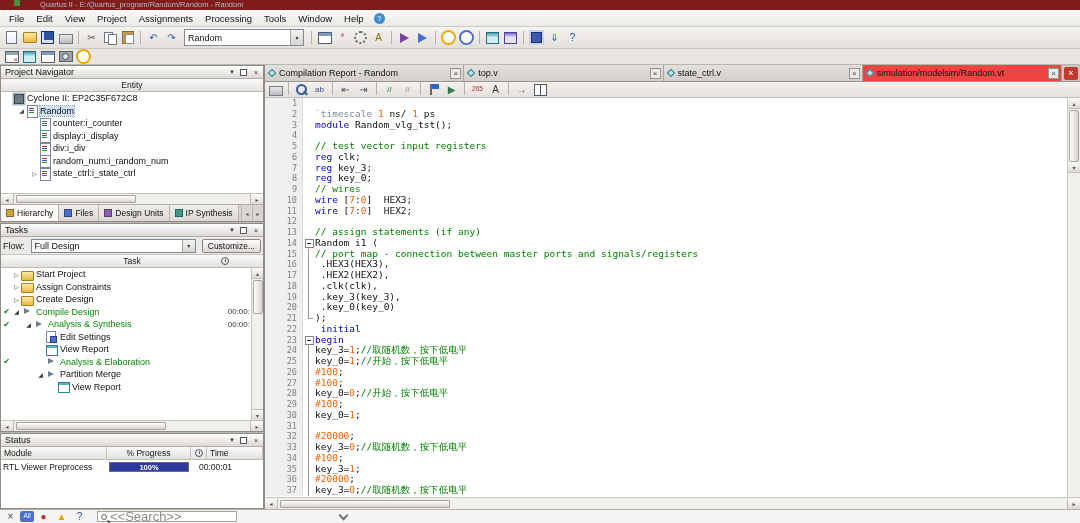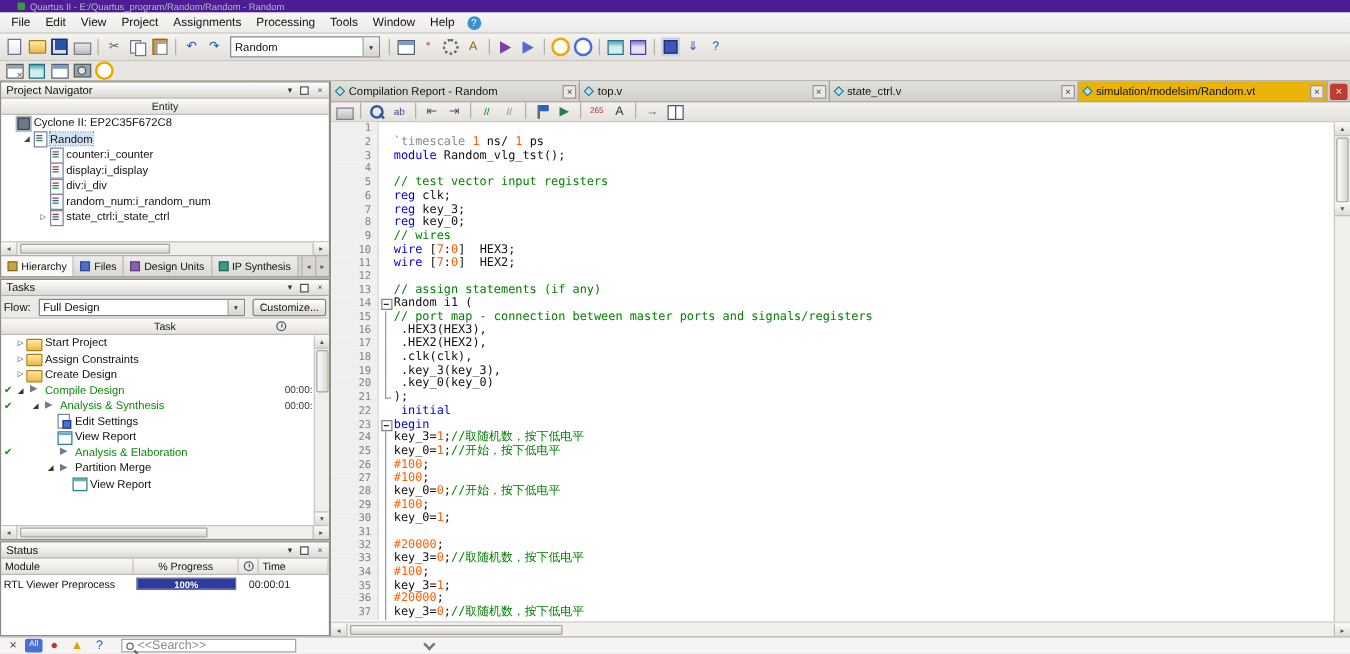--- a/index.html
+++ b/index.html
@@ -1,20 +1,20 @@
 <!DOCTYPE html>
 <html><head>
 <meta charset="utf-8">
 <style>
   *{box-sizing:border-box;margin:0;padding:0;cursor:default}
   html,body{width:1080px;height:523px;overflow:hidden}
   body{font-family:"Liberation Sans",sans-serif;font-size:9px;background:#d6d3ce;color:#111}
 
   
-  .titlebar{height:10px;background:#4c1d95;color:#b8b8c0;font-size:7.5px;display:flex;align-items:center;gap:4px;padding-left:14px;overflow:hidden}
+  .titlebar{height:10px;background:#7f1d1d;color:#b8b8c0;font-size:7.5px;display:flex;gap:20px;padding-left:14px;overflow:hidden}
   .appdot{width:6px;height:6px;background:#3a9a3a;border-radius:1px;flex:none}
   .menubar{height:17px;background:linear-gradient(#f9f8f7,#eceae7);border-bottom:1px solid #d0cdc8;display:flex;align-items:center;padding-left:3px}
   .menu-items{display:flex;align-items:center}
   .menu-item{padding:2px 6px;font-size:9.5px}
   .helpball{width:11px;height:11px;border-radius:50%;background:#3a8fd0;color:#fff;font-size:8px;display:flex;align-items:center;justify-content:center;margin-left:4px}
   .toolbar{display:flex;align-items:center;padding:0 3px;gap:1px}
   .tb1{height:22px;background:linear-gradient(#f6f4f1,#e3e0db);border-bottom:1px solid #c9c5bf}
   .tb2{height:16px;background:#e9e6e2;border-bottom:1px solid #b8b4ae}
   .tbgroup{display:flex;align-items:center;gap:1px}
   .tsep{width:1px;height:13px;background:#b5b1aa;margin:0 3px;flex:none}
@@ -125,21 +125,21 @@
   .spbar{width:80px;height:10px;border:1px solid #6a6a8a;position:relative;margin:0 4px 0 2px;background:#fff;flex:none}
   .spfill{position:absolute;left:0;top:0;bottom:0;background:#2d3a9e}
   .splabel{position:absolute;left:0;right:0;text-align:center;color:#fff;font-size:7.5px;font-weight:bold;line-height:9px}
   .stime{margin-left:6px;color:#222}
 
   
   .editor{flex:1;display:flex;flex-direction:column;min-width:0;background:#fff;border-left:1px solid #8f8b85}
   .etabs{height:17px;background:#c9c7c3;display:flex;align-items:stretch;border-bottom:1px solid #9a968f}
   .tabswrap{flex:1;display:flex;min-width:0}
   .etab{flex:1;display:flex;align-items:center;justify-content:flex-start;gap:4px;position:relative;border-right:1px solid #a8a49d;background:linear-gradient(#e3e1dd,#d2cfca);font-size:9px;min-width:0;padding:0 15px 0 4px}
-  .etab.active{background:#eab308}
+  .etab.active{background:#ef4444}
   .etlabel{white-space:nowrap;overflow:hidden;text-overflow:ellipsis}
   .dmnd{width:6px;height:6px;background:#bfe2e8;border:1px solid #2e7f8f;transform:rotate(45deg);flex:none}
   .etclose{position:absolute;right:2px;top:2.5px;width:11px;height:11px;border:1px solid #9a968f;background:#eceae6;font-size:8px;line-height:9px;text-align:center;color:#444}
   .redx{width:14px;height:13px;margin:2px;background:#c23b2b;color:#fff;font-size:9px;line-height:13px;text-align:center;border-radius:2px;flex:none}
   .etoolbar{height:16px;background:linear-gradient(#f3f1ee,#e4e1dc);border-bottom:1px solid #c2beb8;display:flex;align-items:flex-start;padding-left:2px;gap:1px}
   .ecode{flex:1;display:flex;min-height:0;position:relative;background:#fff}
   .codewrap{flex:1;overflow:hidden}
   .cl{display:flex;height:10.75px;align-items:stretch;font-family:"DejaVu Sans Mono",monospace;font-size:9.5px;line-height:10.75px;white-space:pre}
   .lnum{width:38px;background:#efefef;color:#808080;text-align:right;padding-right:5px;font-size:8.5px;border-right:1px solid #d9d9d9;flex:none}
   .fold{width:12px;flex:none;position:relative}
@@ -149,21 +149,21 @@
   .f-end::before{content:'';position:absolute;left:5px;top:0;height:6px;width:1px;background:#9a9a9a}
   .f-end::after{content:'';position:absolute;left:5px;top:5px;width:5px;height:1px;background:#9a9a9a}
   .ctext{white-space:pre}
   .sx-k{color:#0000dd}.sx-c{color:#008200}.sx-n{color:#ff5e00}.sx-d{color:#7c8c9c}.sx-p{color:#111}
   .evscroll{width:13px;background:#f2f0ed;border-left:1px solid #cbc7c1;display:flex;flex-direction:column;align-items:center;flex:none}
   .evscroll .vthumb{height:52px}
   .ehscroll{height:12px;background:#f2f0ed;border-top:1px solid #cbc7c1;display:flex;align-items:center}
 
   
   .bottom{height:14px;background:#f5f4f2;border-top:1px solid #b5b1ab;display:flex;align-items:center;padding-left:2px;gap:3px;position:relative;font-size:9px}
-  .searchbox{display:flex;align-items:center;gap:3px;width:140px;height:11px;background:#fff;border:1px solid #a8a49d;padding:0 3px;color:#8a8a8a;font-size:10px;margin-left:6px}
+  .searchbox{display:flex;align-items:center;gap:3px;width:140px;height:11px;background:#fff;border:1px solid #a8a49d;padding:0 3px;color:#8a8a8a;font-size:13px;margin-left:6px}
   .smag{width:6px;height:6px;border:1.5px solid #666;border-radius:50%;position:relative;flex:none}
   .smag::after{content:'';position:absolute;width:4px;height:1.5px;background:#666;left:5px;top:6px;transform:rotate(45deg)}
   .chev{position:absolute;left:340px;top:2px;width:7px;height:7px;border-right:2px solid #777;border-bottom:2px solid #777;transform:rotate(45deg)}
 </style>
 </head>
 <body>
 
 <div class="app">
 
   <div class="titlebar">

